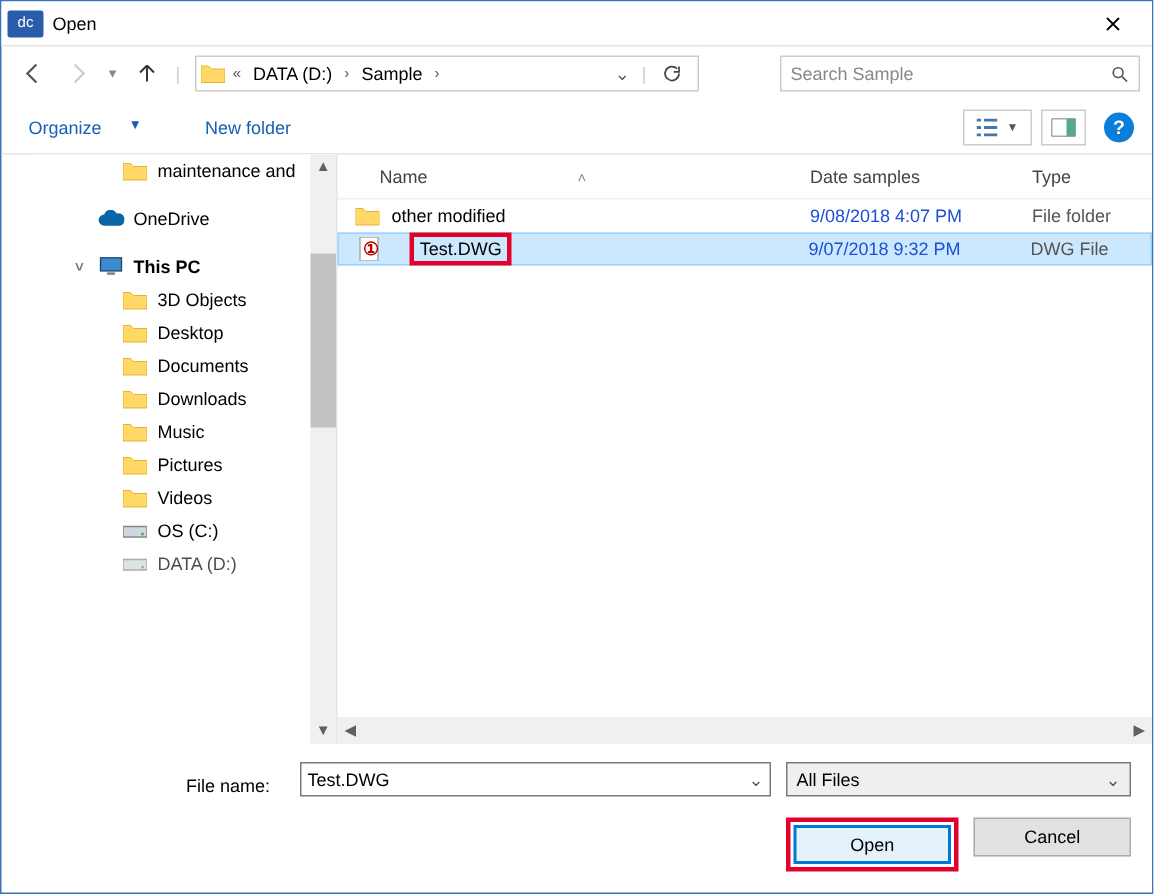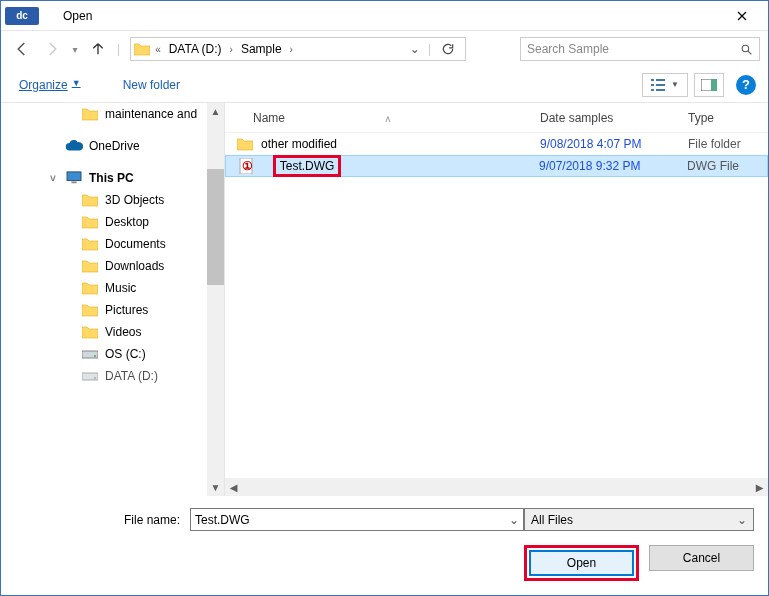--- a/index.html
+++ b/index.html
@@ -1,38 +1,38 @@
 <!DOCTYPE html>
 <html><head>
 <meta charset="utf-8">
 <style>
   * { box-sizing: border-box; font-family: "Segoe UI", Tahoma, sans-serif; font-size: 12px; }
   body { margin: 0; background: #fff; }
   .window { width: 769px; height: 596px; border: 1px solid #3a74b8; position: relative; background: #fff; display: flex; flex-direction: column; }
   .titlebar { display: flex; align-items: center; height: 30px; padding: 0 4px; background: #fff; border-bottom: 1px solid #e5e5e5; }
-  .app-icon { width: 34px; height: 18px; background: #2a5caa; color: #fff; font-size: 10px; font-weight: bold; display: flex; align-items: center; justify-content: center; border-radius: 2px; margin-right: 24px; }
+  .app-icon { width: 24px; height: 18px; background: #2a5caa; color: #fff; font-size: 10px; font-weight: normal; display: flex; align-items: center; justify-content: center; border-radius: 2px; margin-right: 6px; }
   .title-text { flex: 1; color: #000; }
   .close-btn { width: 45px; height: 28px; display: flex; align-items: center; justify-content: center; color: #000; font-size: 12px; }
 
   .navrow { display: flex; align-items: center; height: 36px; padding: 0 8px; gap: 4px; }
   .nav-arrow { width: 26px; height: 26px; display: flex; align-items: center; justify-content: center; color: #888; font-size: 18px; }
   .nav-up { color: #000; font-size: 16px; }
   .nav-sep { color: #ccc; margin: 0 2px; }
   .breadcrumb { flex: 1; height: 24px; border: 1px solid #ccc; display: flex; align-items: center; padding: 0 2px; margin-left: 4px; margin-right: 6px; }
   .bc-icon { width: 18px; height: 16px; display:flex; align-items:center; justify-content:center; }
   .bc-chev { color: #555; padding: 0 4px; font-size: 10px; }
   .bc-item { padding: 0 4px; color: #000; }
   .bc-spacer { flex: 1; }
   .bc-drop { padding: 0 6px; color: #555; }
   .refresh { padding: 0 8px; color: #555; font-size: 14px; }
   .searchbox { width: 240px; height: 24px; border: 1px solid #ccc; display: flex; align-items: center; padding: 0 6px; color: #888; margin-left: 44px; }
   .searchbox .mag { margin-left: auto; color: #555; font-size: 13px; }
 
   .toolbar { display: flex; align-items: center; height: 36px; padding: 0 12px; border-bottom: 1px solid #e5e5e5; }
-  .org-btn { color: #1a5fb4; display: flex; align-items: flex-start; gap: 4px; padding: 4px 6px; text-decoration: underline; }
+  .org-btn { color: #1a5fb4; display: flex; align-items: flex-start; gap: 18px; padding: 4px 6px; }
   .newf-btn { color: #1a5fb4; margin-left: 30px; padding: 4px 6px; }
   .tool-right { margin-left: auto; display: flex; align-items: center; gap: 6px; }
   .view-btn { width: 46px; height: 24px; border: 1px solid #ccc; display: flex; align-items: center; justify-content: center; gap: 2px; position: relative; }
   .view-btn .drop { font-size: 8px; color: #555; margin-left: 4px; }
   .preview-btn { width: 30px; height: 24px; border: 1px solid #ccc; display:flex; align-items:center; justify-content:center; }
   .help-btn { width: 20px; height: 20px; border-radius: 50%; background: #0a7fd9; color: #fff; display: flex; align-items: center; justify-content: center; font-weight: bold; font-size: 13px; margin-left: 6px; }
 
   .body { display: flex; flex: 1; min-height: 0; margin-left: 24px; }
   .tree { width: 200px; border-right: 1px solid #e5e5e5; overflow: hidden; position: relative; background: #fff; }
   .tree-scroll { height: 100%; overflow-y: auto; }
@@ -56,21 +56,21 @@
   .filerow.selected { background: #cce8ff; border: 1px solid #99d1ff; }
   .ficon { width: 20px; height: 16px; margin: 0 6px 0 10px; display:flex; align-items:center; justify-content:center; }
   .fname { flex: 1; color: #000; position: relative; }
   .fdate { width: 148px; color: #1d4ed8; }
   .ftype { width: 80px; color: #555; }
   .redbox { border: 3px solid #e3002b; padding: 1px 4px; position: relative; display:inline-block; }
 
   .hscroll { height: 18px; background:#f0f0f0; display:flex; align-items:center; }
   .hscroll .hbtn { width:17px; height:17px; display:flex; align-items:center; justify-content:center; color:#606060; font-size:10px; }
 
-  .bottombar { display: flex; align-items: center; padding: 12px 14px 6px 14px; }
+  .bottombar { display: flex; align-items: flex-end; padding: 12px 14px 6px 14px; gap: 10px; }
   .fn-label { width: 175px; text-align: right; color: #000; padding-right: 10px; }
   .fn-input { flex: 1; height: 23px; border: 1px solid #7a7a7a; padding: 0 4px; background:#fff; display:flex; align-items:center; }
   .fn-input .cd { margin-left:auto; color:#555; }
   .filter { width: 230px; height: 23px; border: 1px solid #7a7a7a; padding: 0 6px; background:#efefef; display:flex; align-items:center; }
   .filter .cd { margin-left:auto; color:#555; }
 
   .btnrow { display: flex; justify-content: flex-end; padding: 8px 14px 14px 14px; gap: 10px; }
   .ocbtn { width: 105px; height: 26px; border: 1px solid #adadad; background: #e1e1e1; display: flex; align-items: center; justify-content: center; color: #000; }
   .open-wrap { border: 3px solid #e3002b; padding: 2px; }
   .open-btn { border: 2px solid #0078d7; background: #e5f1fb; width: 105px; height: 26px; display:flex; align-items:center; justify-content:center; }

